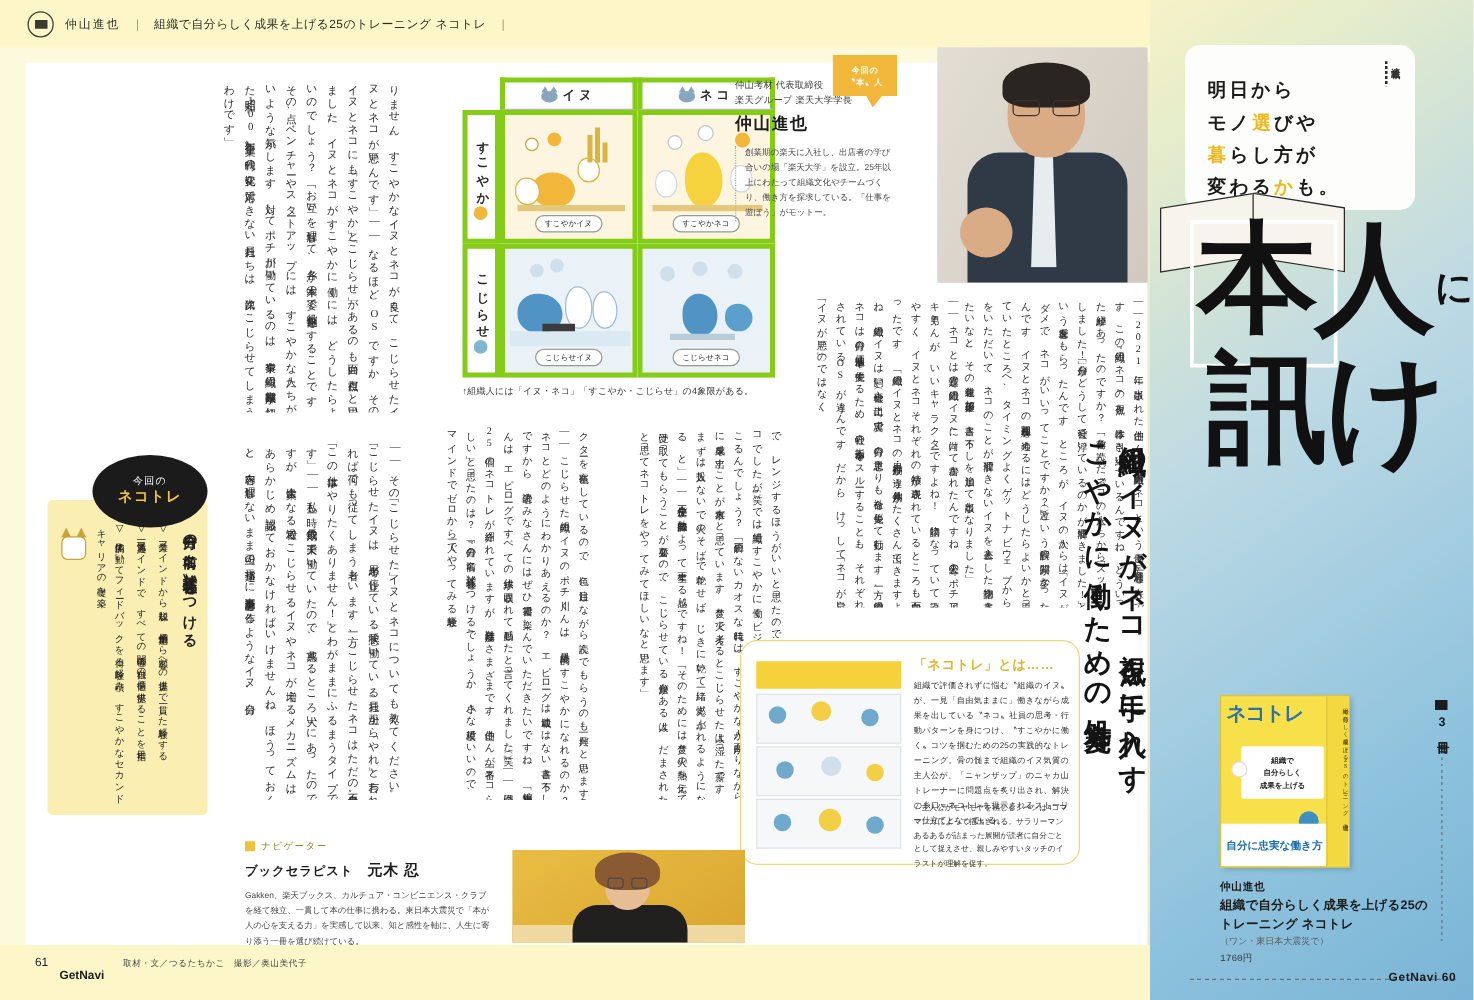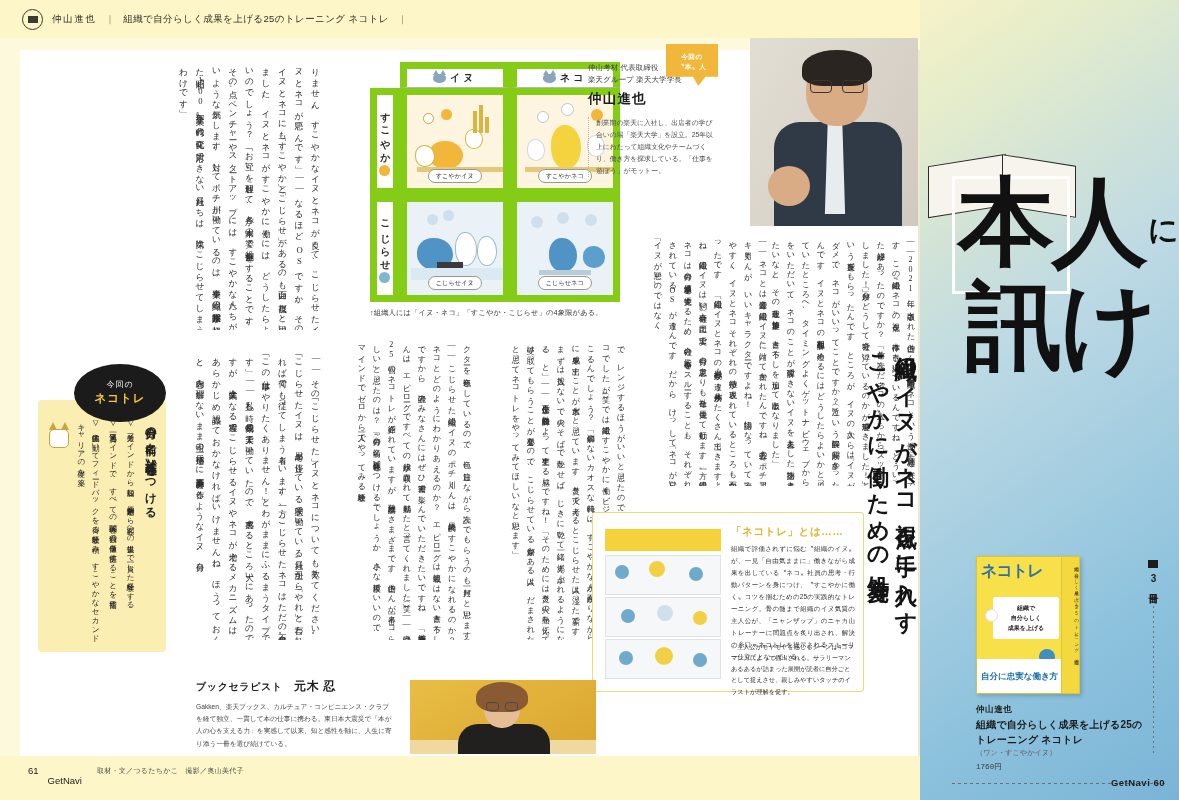--- a/index.html
+++ b/index.html
@@ -44,21 +44,21 @@
   .vtext.small{ font-size:8px; line-height:1.88; }
 
   #col-left-top{ position:absolute; left:34px; top:62px; width:290px; height:268px; }
   #col-left-bot{ position:absolute; left:34px; top:352px; width:290px; height:288px; }
   #col-mid-top { position:absolute; left:344px; top:340px; width:130px; height:300px; }
 
   
   .figure{ position:absolute; left:352px; top:62px; width:268px; height:262px; }
   .matrix{ position:absolute; left:18px; top:0; width:250px; height:240px; display:grid;
            grid-template-columns:30px 1fr 1fr; grid-template-rows:26px 1fr 1fr; }
-  .mx-cell{ border:7px solid #84cc16; margin:-0.5px 0 0 -0.5px; position:relative; overflow:hidden; }
+  .mx-cell{ border:4px solid #84cc16; margin:-0.5px 0 0 -0.5px; position:relative; overflow:hidden; }
   .mx-blank{ border:none; }
   .mx-head{ display:flex; align-items:center; justify-content:center; gap:4px;
             font-size:10px; font-weight:bold; color:#2b2b2b; letter-spacing:3px; border-bottom:1px solid #b9b9b0;}
   .mx-side{ writing-mode:vertical-rl; text-orientation:upright; display:flex; align-items:center;
             justify-content:center; gap:5px; font-size:10px; font-weight:bold; color:#2b2b2b; letter-spacing:2px; }
   .mx-panel{ background:#fdf5df; }
   .mx-panel.cold{ background:#eaf2f8; }
   .mx-tag{ position:absolute; left:50%; transform:translateX(-50%); bottom:5px;
            background:#fff; border:1px solid #9a9a90; border-radius:9px;
            font-size:6.2px; padding:1.5px 7px; color:#2b2b2b; white-space:nowrap; }
@@ -154,21 +154,21 @@
   .np-face{ position:absolute; left:74px; top:10px; width:36px; height:38px; border-radius:48%; background:#e6bd95; }
   .np-gl{ position:absolute; left:76px; top:22px; width:32px; height:9px; }
   .np-gl span{ position:absolute; top:0; width:13px; height:9px; border:1.2px solid #4a4a4a; border-radius:3px; }
   .np-gl span:first-child{ left:0 } .np-gl span:last-child{ right:0 }
   .np-body{ position:absolute; left:48px; top:44px; width:92px; height:40px; background:#22201f; border-radius:20px 20px 0 0; }
   .np-desk{ position:absolute; left:0; bottom:0; width:100%; height:14px; background:#f0d9a0; }
 
   
   .toha{
     position:absolute; left:592px; top:512px; width:272px; height:180px;
-    border:1.5px solid #f0d77a; border-radius:3px; background:#fff;
+    border:1.5px solid #f0d77a; border-radius:14px; background:#fff;
   }
   .toha-title{ position:absolute; left:138px; top:12px; font-size:10.5px; font-weight:bold; color:#e0b52c; letter-spacing:.6px; }
   .toha-body{ position:absolute; left:138px; top:30px; width:124px; font-size:6.5px; line-height:1.85; color:#2d2d2d; text-align:justify; }
   .toha-cap{ position:absolute; left:138px; top:128px; width:124px; font-size:6.2px; line-height:1.8; color:#2d2d2d; }
   .toha-ill{ position:absolute; left:12px; top:16px; width:116px; height:150px; background:#fff; }
   .ti-band{ position:absolute; left:0; width:116px; background:#f6f7f8; border:1px solid #dfe3e6; }
   .ti-head{ position:absolute; left:0; top:0; width:116px; height:22px; background:#f5d23c; }
 
   
   .rightpanel{
@@ -237,21 +237,21 @@
              color:#1b1b1b; line-height:1.45; letter-spacing:.2px; }
   .bk-pub{ position:absolute; left:18px; top:192px; font-size:7.2px; color:#5a5a5a; }
   .bk-price{ position:absolute; left:18px; top:206px; font-size:7.6px; color:#3a3a3a;font-family:Liberation Mono, monospace; }
 
   .folio-r{ position:absolute; right:14px; bottom:12px; font-size:9.5px; font-weight:bold; color:#1b1b1b; letter-spacing:.5px; }
 
   
   .botstrip{ position:absolute; left:0; bottom:0; width:920px; height:44px; background:#fdf6c8; }
   .folio-l{ position:absolute; left:28px; bottom:14px; display:flex; align-items:center; gap:9px; }
   .folio-l .pg{ font-size:9.5px; font-weight:normal; color:#1b1b1b; }
-  .folio-l .nv{ font-size:9.5px; font-weight:normal; color:#1b1b1b;margin-top:20px; }
+  .folio-l .nv{ font-size:9.5px; font-weight:bold; color:#1b1b1b;margin-top:20px; }
   .folio-l .cr{ font-size:7px; color:#4a4a4a; letter-spacing:.3px; margin-left:6px; }
 </style>
 </head>
 <body>
 
 <div class="spread">
 
   <div class="runhead">
     <span class="rh-mark">
         <i></i>
@@ -424,20 +424,24 @@
       <div class="sblob" style="left:14px;top:122px;width:14px;height:14px;background:#6fa9cc"></div>
       <div class="sblob" style="left:50px;top:118px;width:18px;height:18px;background:#f2cf45"></div>
       <div class="sblob" style="left:88px;top:124px;width:14px;height:14px;background:#6fa9cc"></div>
     </div>
     <div class="toha-title">「ネコトレ」とは……</div>
     <div class="toha-body">組織で評価されずに悩む〝組織のイヌ〟が、一見「自由気ままに」働きながら成果を出している〝ネコ〟社員の思考・行動パターンを身につけ、〝すこやかに働く〟コツを掴むための25の実践的なトレーニング。骨の髄まで組織のイヌ気質の主人公が、「ニャンザップ」のニャカ山トレーナーに問題点を炙り出され、解決の糸口＝ネコトレを提示されるストーリー仕立てとなっている。</div>
     <div class="toha-cap">←主人公がモヤモヤを感じるシーンは4コママンガによって描出される。サラリーマンあるあるが詰まった展開が読者に自分ごととして捉えさせ、親しみやすいタッチのイラストが理解を促す。</div>
   </div>
 
   <div class="navi">
+    <div class="navi-tag">
+      <i></i>
+      <span>ナビゲーター</span>
+    </div>
     <div class="navi-name">
       <span>ブックセラピスト</span>
       <b>元木 忍</b>
     </div>
     <div class="navi-bio">Gakken、楽天ブックス、カルチュア・コンビニエンス・クラブを経て独立、一貫して本の仕事に携わる。東日本大震災で「本が人の心を支える力」を実感して以来、知と感性を軸に、人生に寄り添う一冊を選び続けている。</div>
     <div class="navi-photo">
       <div class="np-bg"></div>
       <div class="np-desk"></div>
       <div class="np-body"></div>
       <div class="np-face"></div>
@@ -451,20 +455,29 @@
 
   <div class="botstrip"></div>
   <div class="folio-l">
     <span class="pg">61</span>
     <span class="nv">GetNavi</span>
     <span class="cr">取材・文／つるたちかこ　撮影／奥山美代子</span>
   </div>
 
   <div class="rightpanel">
 
+    <div class="bubble">
+      <div class="bub-tag">連載</div>
+      <div class="bub-lines" id="bubble-lines">
+          <div><span>明日から</span></div>
+          <div><span>モノ</span><span class="hl">選</span><span>びや</span></div>
+          <div><span class="hl">暮</span><span>らし方が</span></div>
+          <div><span>変わる</span><span class="hl">か</span><span>も。</span></div>
+        </div>
+    </div>
 
     <div class="booktop">
       <div class="bt-l"></div>
         <div class="bt-r"></div>
     </div>
 
     <div class="bigtitle">
       <div class="bt-frame"></div>
       <div class="bt-row1">
         <span class="bt-hon">本</span>
@@ -490,21 +503,21 @@
         </div>
         <div class="sblob" style="left:8px;top:52px;width:13px;height:13px;background:#fff;border:1px solid #ddd"></div>
         <div class="sblob" style="left:62px;top:92px;width:16px;height:16px;background:#3f8fc0"></div>
         <div class="cv-band">
           <b>自分に忠実な働き方</b>
         </div>
         <div class="cv-spine">組織で自分らしく成果を上げる25のトレーニング　仲山進也</div>
       </div>
       <div class="bk-author">仲山進也</div>
       <div class="bk-title">組織で自分らしく成果を上げる25のトレーニング ネコトレ</div>
-      <div class="bk-pub">（ワン・すこやかイヌ）</div>
+      <div class="bk-pub">（ワン・東日本大震災で）</div>
       <div class="bk-price">1760円</div>
       <div class="bb-dash"></div>
     </div>
 
     <div class="folio-r">GetNavi 60</div>
   </div>
 
 </div>
 
 </body></html>

